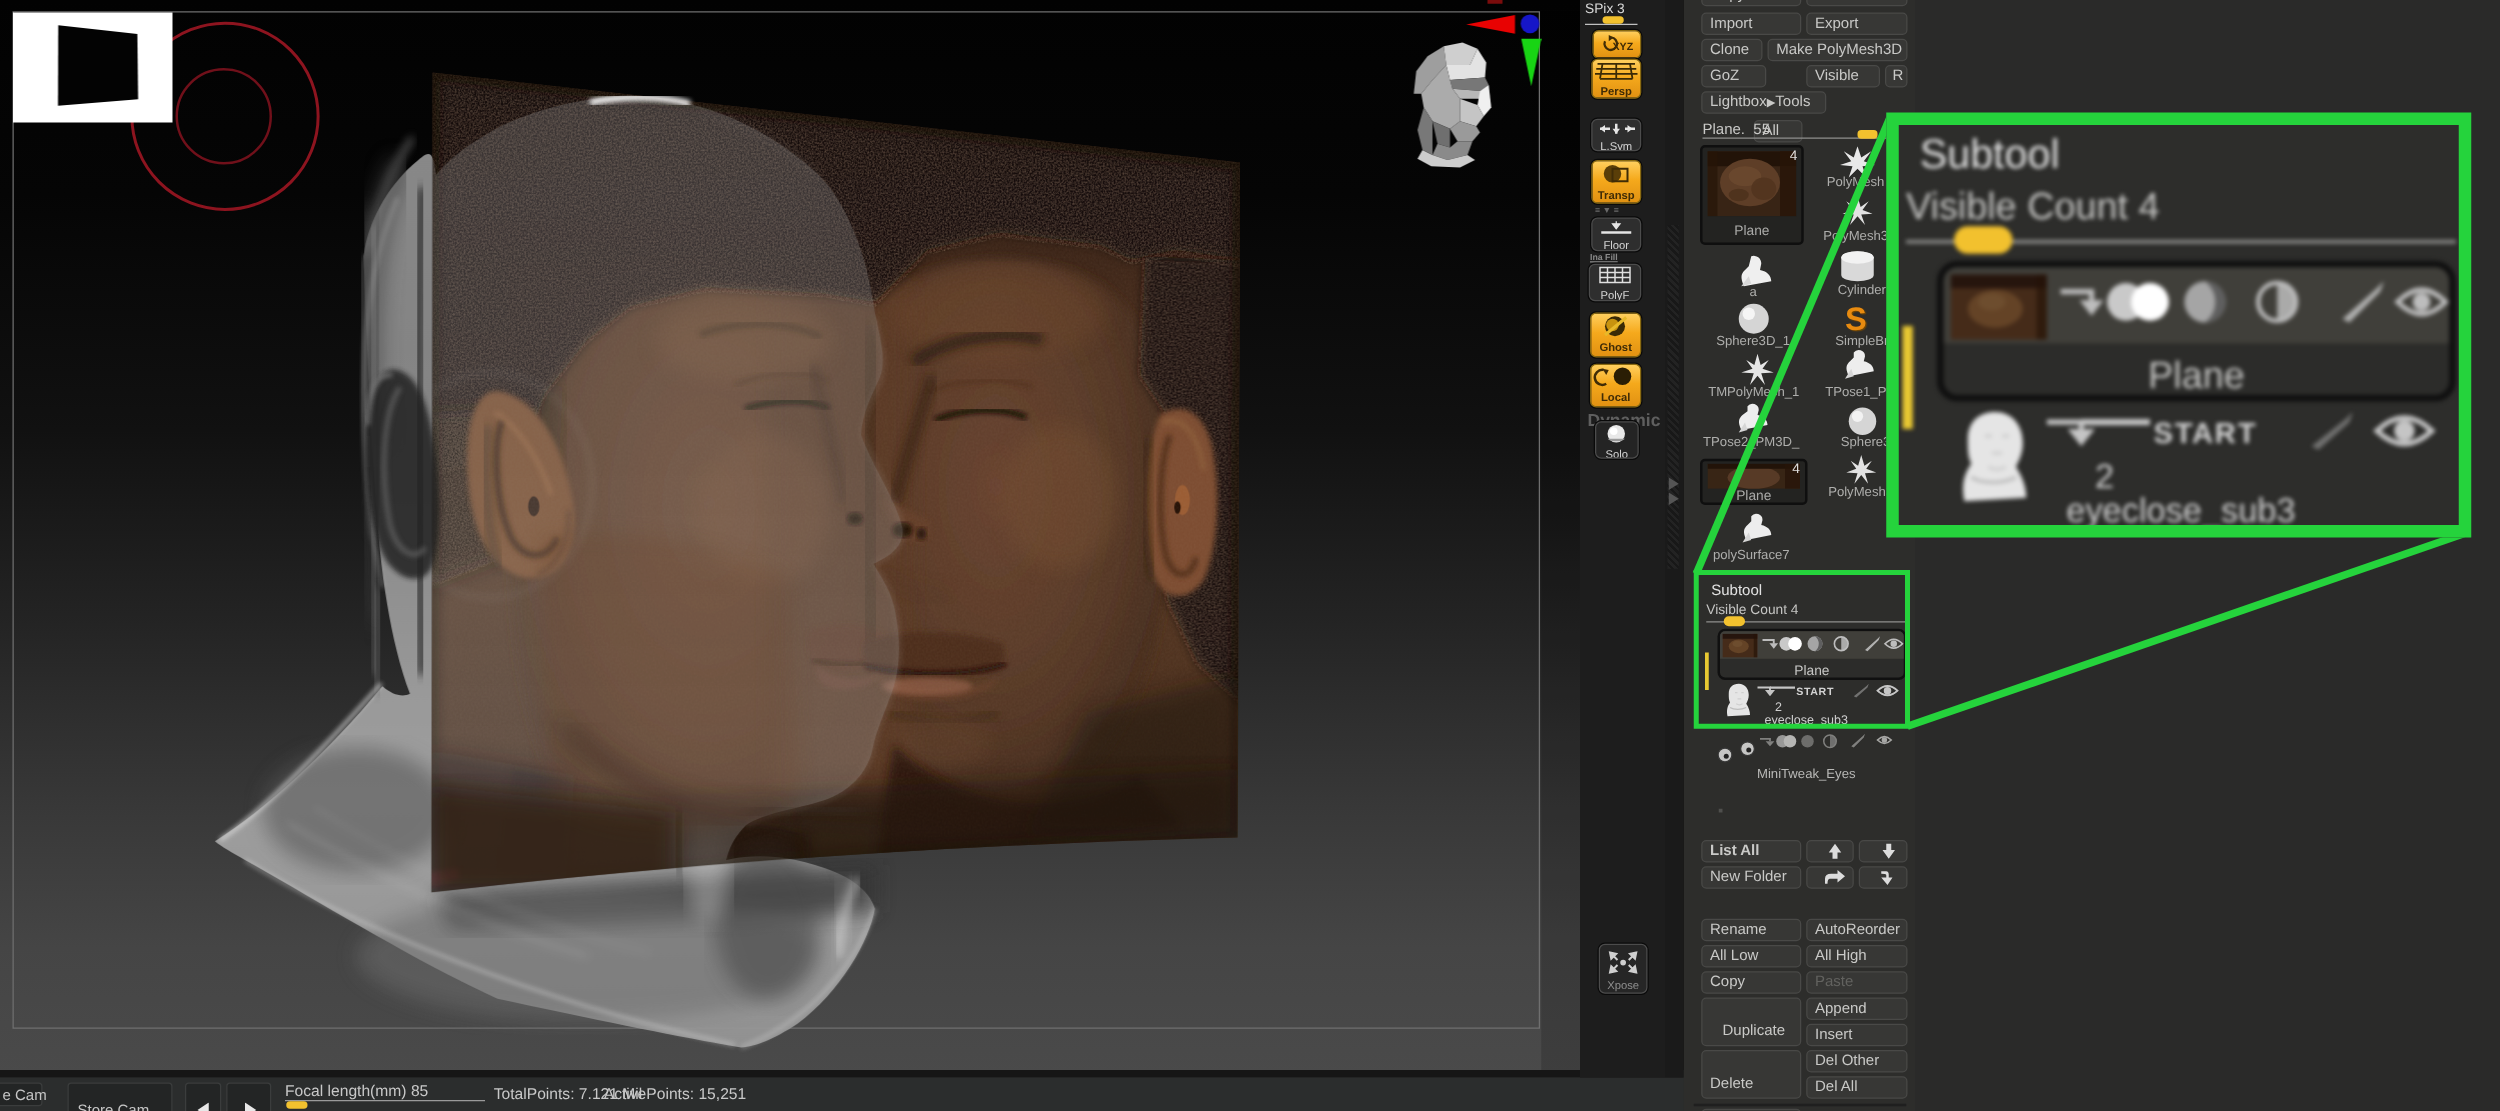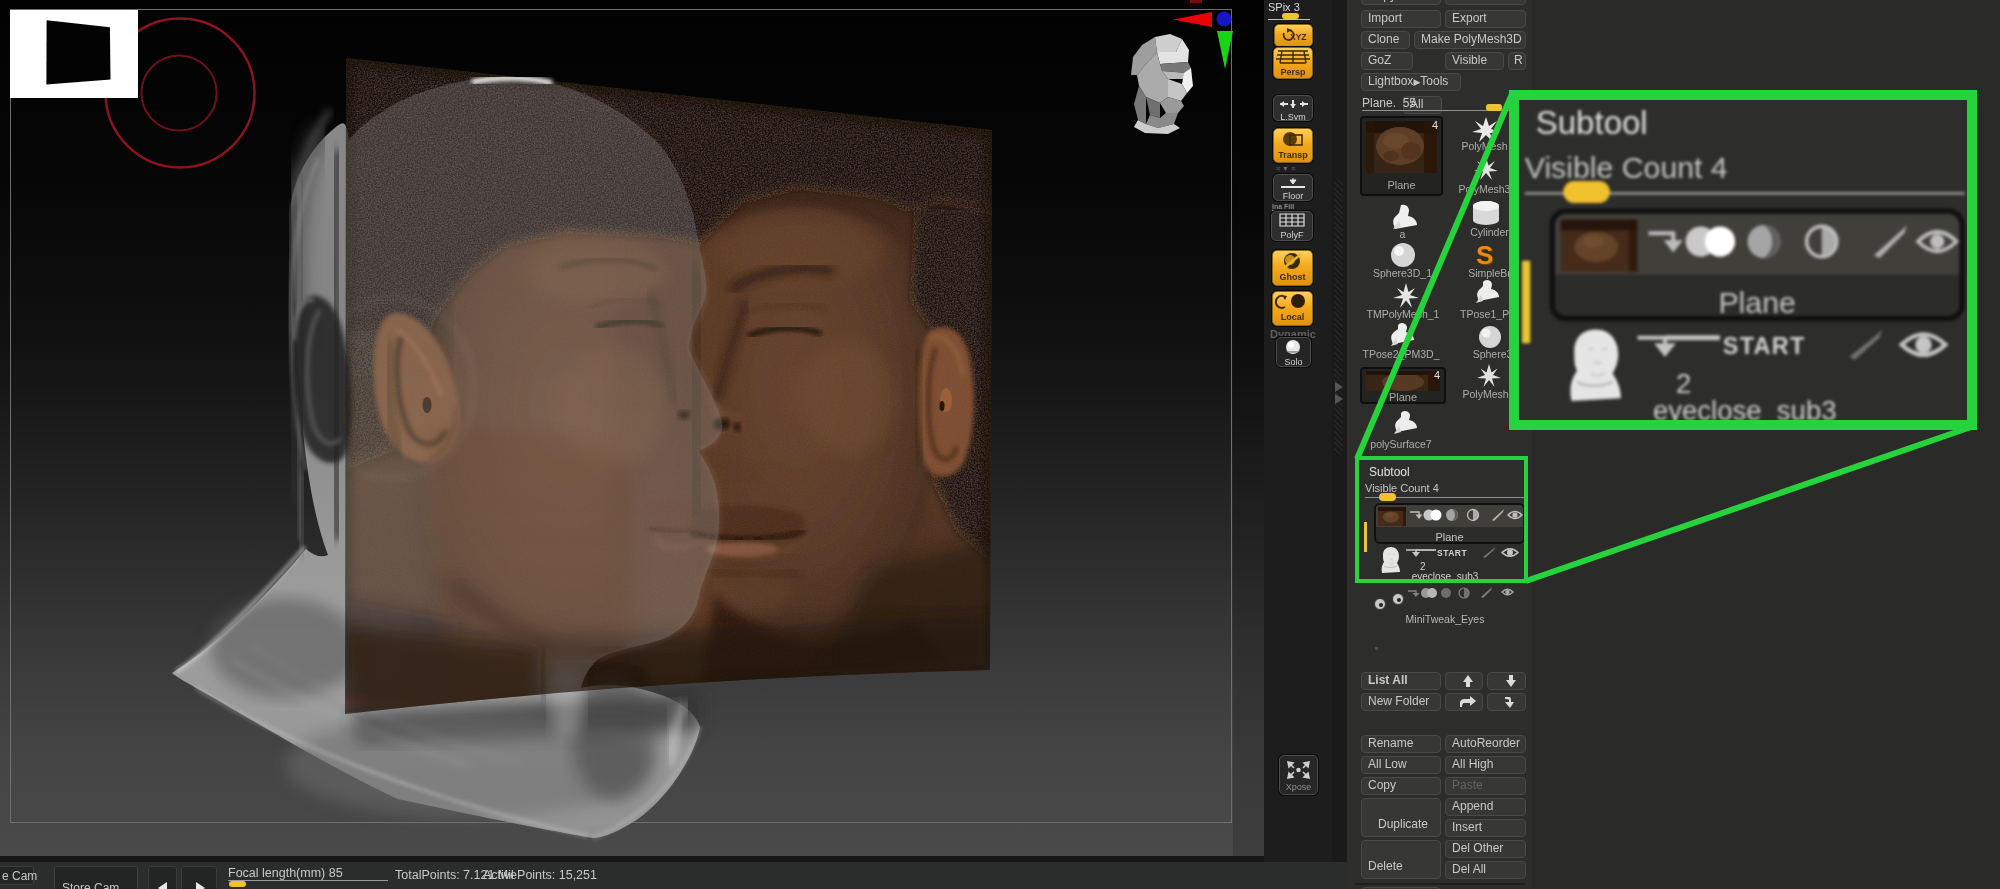--- a/index.html
+++ b/index.html
@@ -338,21 +338,21 @@
     <div class="yt">Ghost</div>
   </div>
   <div class="ybtn" style="left:8px;top:291px;width:39px;height:33px;">
     <svg width="39" height="19">
           <circle cx="25" cy="9" r="7" fill="#2a1e04"></circle>
           <path d="M10,4 a6,6 0 1 0 2,11" fill="none" stroke="#402c06" stroke-width="2"></path>
           <path d="M9,3 l5,1 -2,4z" fill="#402c06"></path>
         </svg>
     <div class="yt">Local</div>
   </div>
-  <div class="abs" style="left:6px;top:328px;color:#5f5f5f;font-size:11px;font-weight:bold;">Dynamic</div>
+  <div class="abs" style="left:6px;top:328px;color:#5f5f5f;font-size:14px;font-weight:bold;">Dynamic</div>
   <div class="dbtn" style="left:12px;top:337px;width:33px;height:28px;background:#242424;">
     <svg width="33" height="17">
           <circle cx="16" cy="9" r="7" fill="#e8e8e8"></circle>
           <circle cx="14" cy="7" r="3" fill="#fff"></circle>
           <path d="M9,13 a8,4 0 0 0 14,0" fill="#9a9a9a"></path>
         </svg>
     <div class="dt">Solo</div>
   </div>
   <div class="dbtn" style="left:15px;top:755px;width:37px;height:38px;background:#262626;">
     <svg width="37" height="24">

